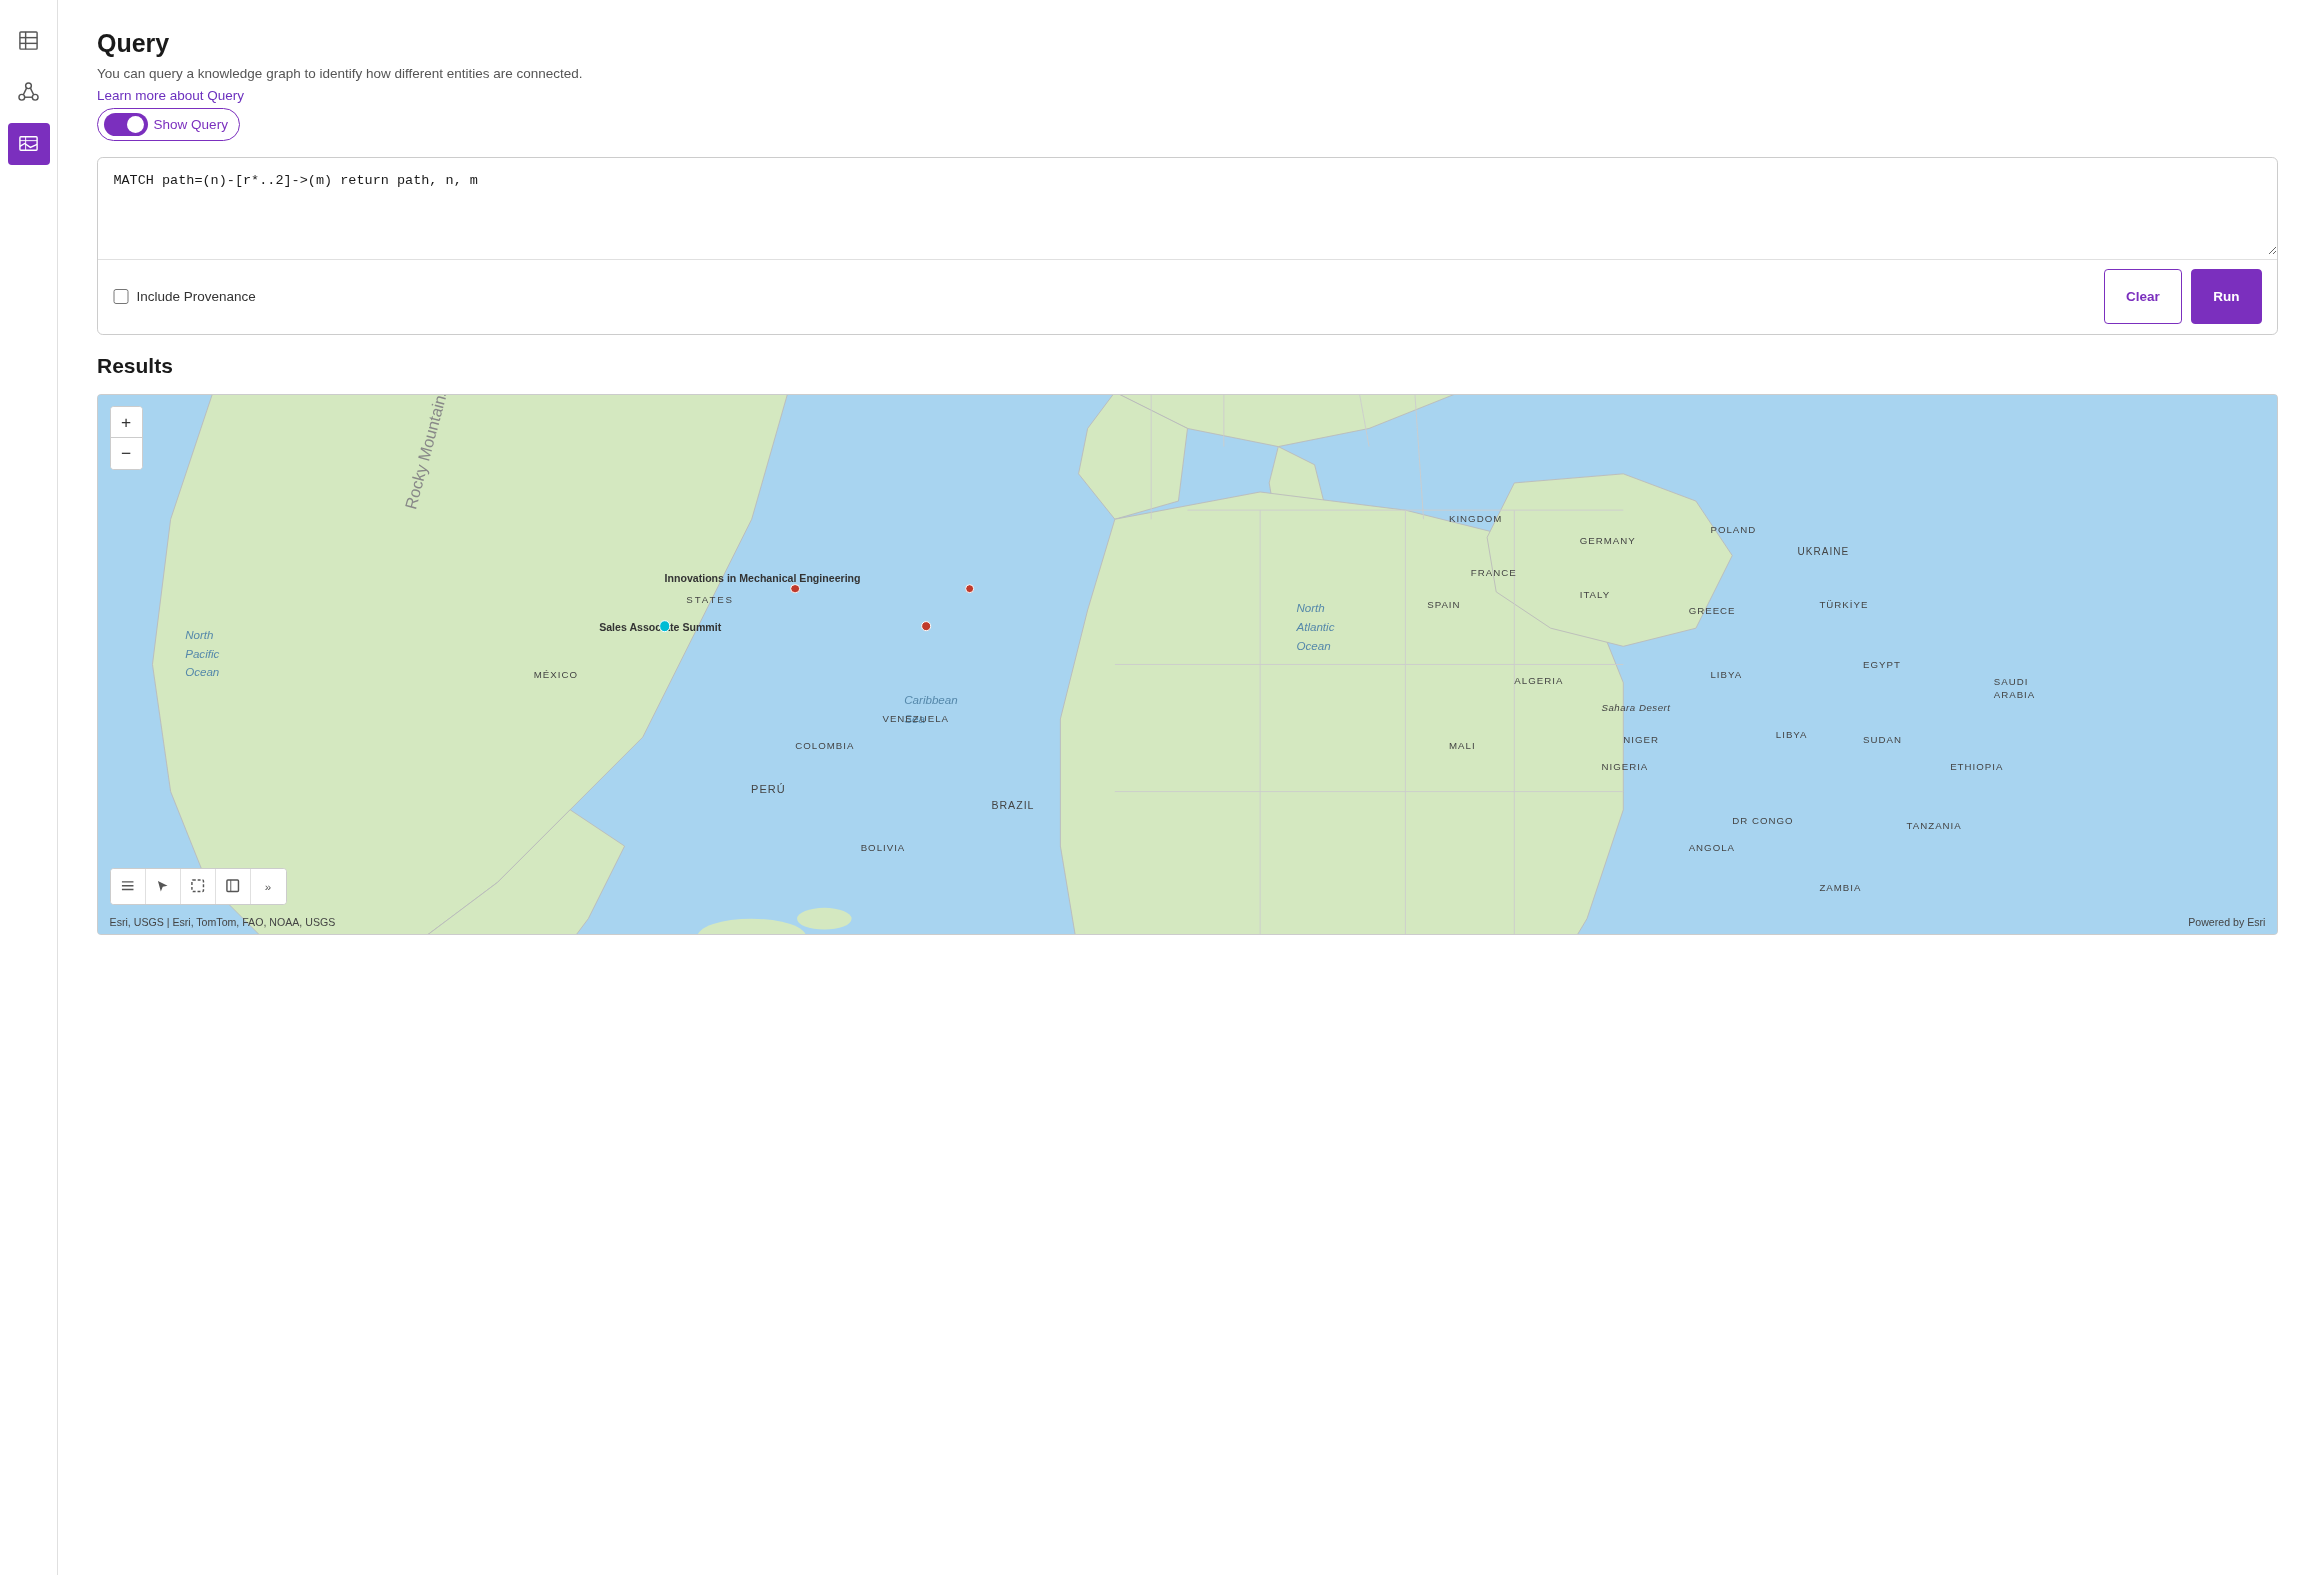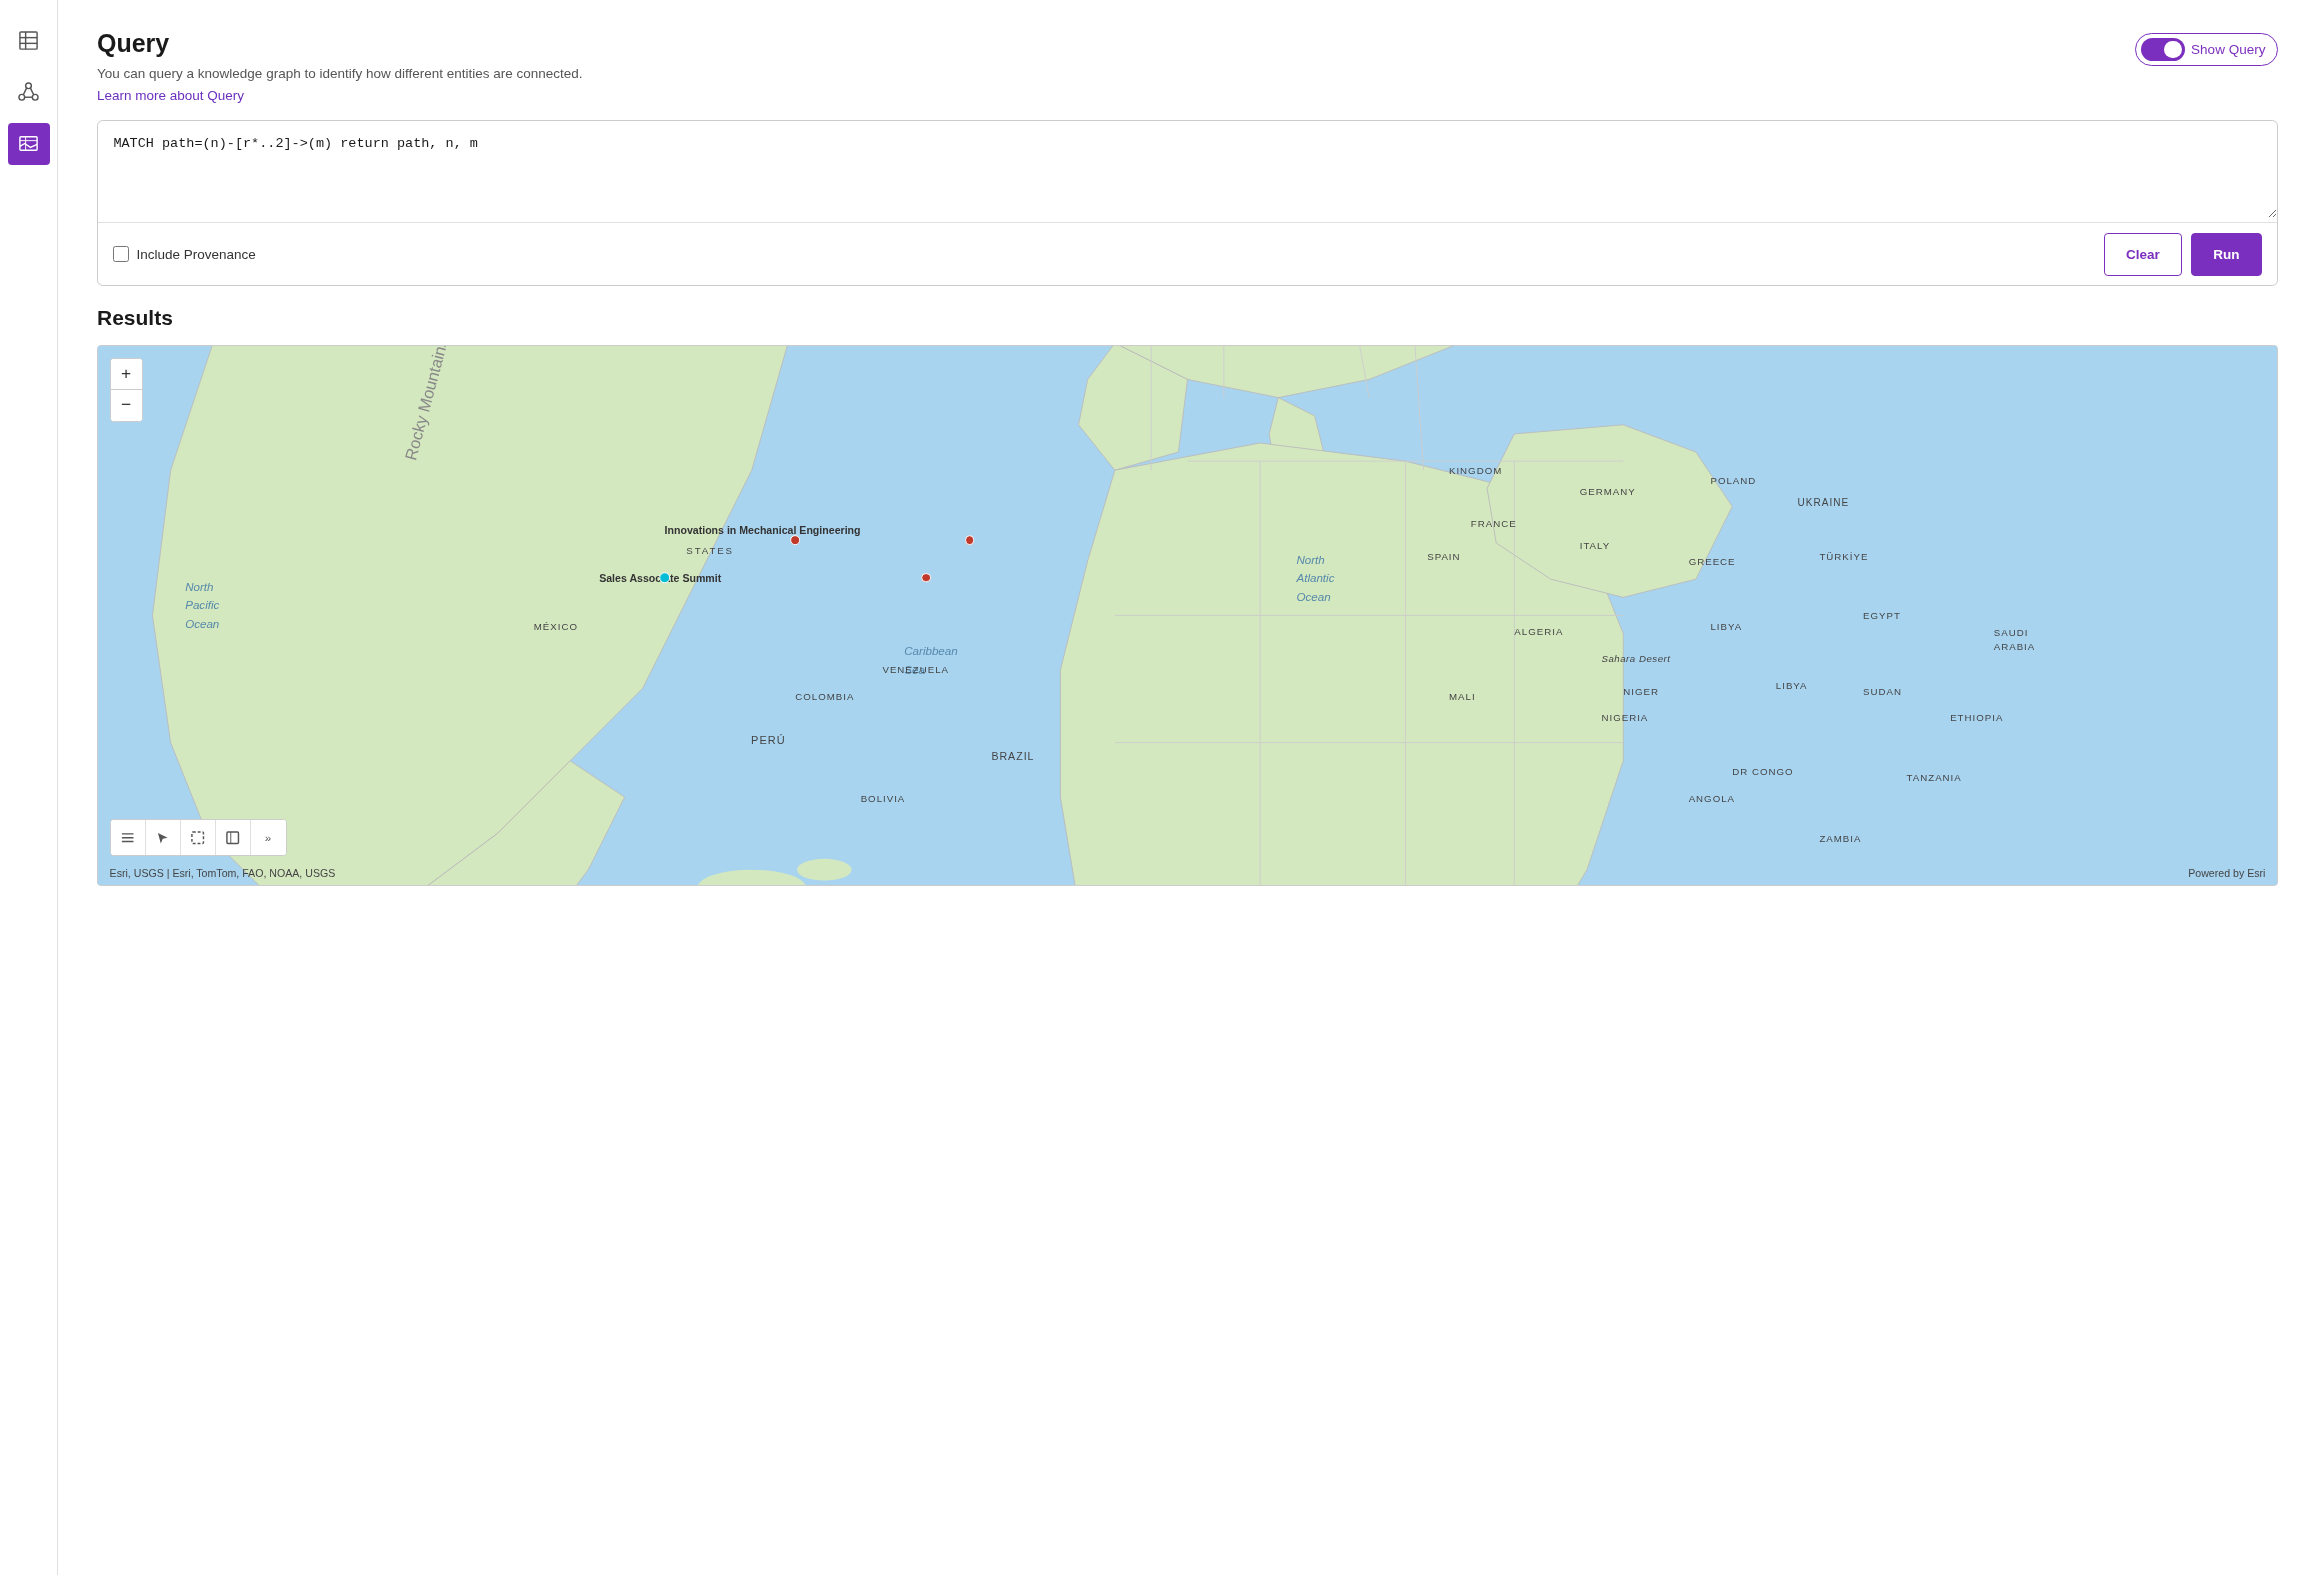--- a/index.html
+++ b/index.html
@@ -74,20 +74,21 @@
       text-decoration: none;
       cursor: pointer;
     }
 
     
     .query-header-row {
       display: flex;
       justify-content: center;
       align-items: flex-start;
       margin-bottom: 15.4px;
+      flex-direction: column;
     }
 
     .query-header-left {
       flex: 1;
     }
 
     .query-header-right {
       display: flex;
       align-items: center;
       gap: 9.7px;
@@ -190,21 +191,21 @@
       cursor: pointer;
       accent-color: #7B2FBE;
     }
 
     .query-buttons {
       display: flex;
       gap: 9.7px;
     }
 
     .btn-clear {
-      padding: 13px 21px;
+      padding: 19px 21px;
       border: 1.9px solid #7B2FBE;
       background: #fff;
       color: #7B2FBE;
       border-radius: 3.9px;
       font-size: 13.5px;
       font-weight: 600;
       cursor: pointer;
       text-align: center;
     }
 

